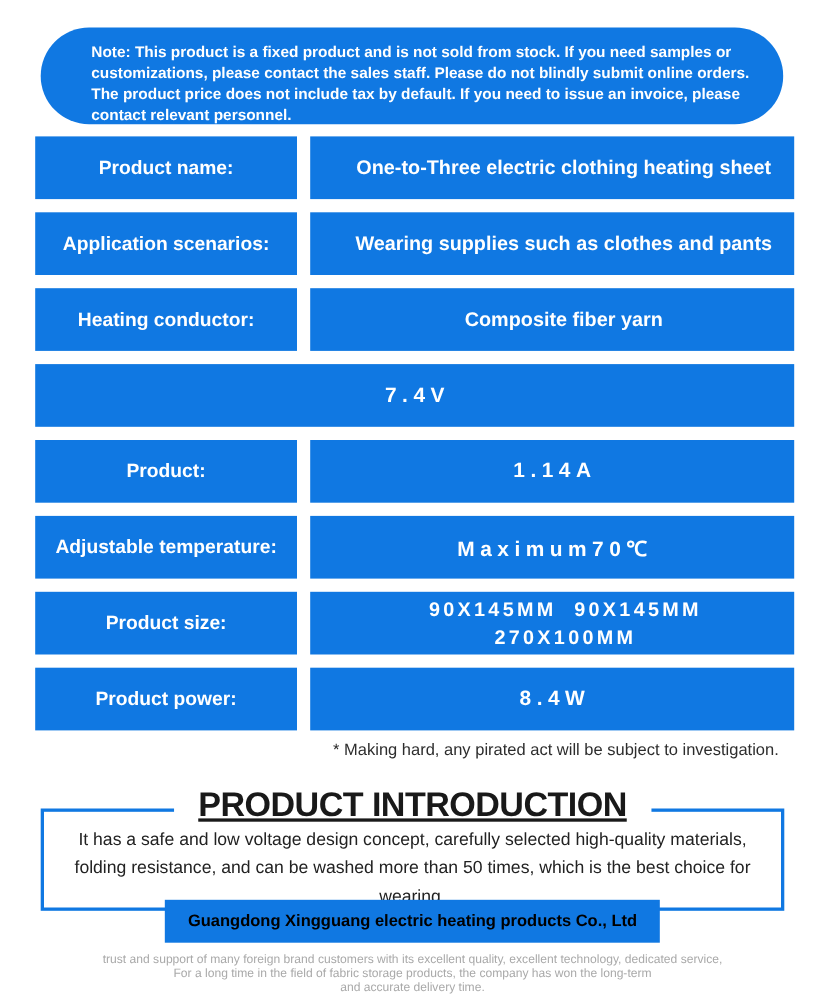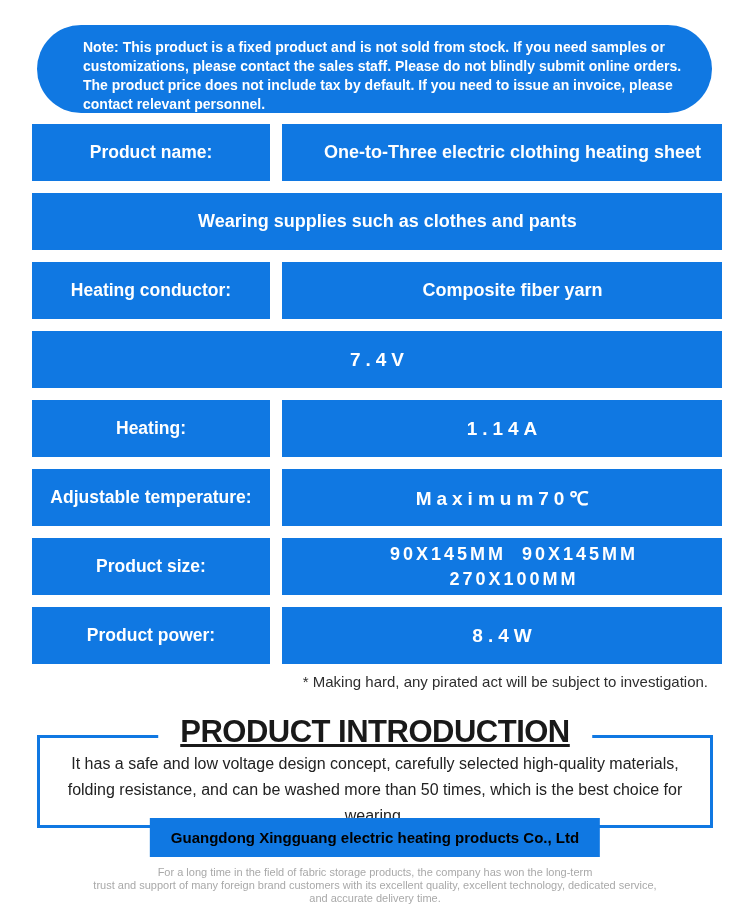--- a/index.html
+++ b/index.html
@@ -82,34 +82,35 @@
 </div>
 
 <div class="spec-rows">
 
   <div class="spec-row">
     <div class="spec-label">Product name:</div>
     <div class="spec-value">One-to-Three electric clothing heating sheet</div>
   </div>
 
   <div class="spec-row">
+    <div class="spec-label">Application scenarios:</div>
     <div class="spec-value">Wearing supplies such as clothes and pants</div>
   </div>
 
   <div class="spec-row">
     <div class="spec-label">Heating conductor:</div>
     <div class="spec-value">Composite fiber yarn</div>
   </div>
 
   <div class="spec-row">
     <div class="spec-value spaced">7.4V</div>
   </div>
 
   <div class="spec-row">
-    <div class="spec-label">Heating:</div>
+    <div class="spec-label">Product:</div>
     <div class="spec-value spaced">1.14A</div>
   </div>
 
   <div class="spec-row">
     <div class="spec-label">Adjustable temperature:</div>
     <div class="spec-value spaced">Maximum70℃</div>
   </div>
 
   <div class="spec-row">
     <div class="spec-label">Product size:</div>
@@ -133,16 +134,16 @@
 <div class="intro-box">
   <div class="intro-body">
     <div>It has a safe and low voltage design concept, carefully selected high-quality materials,</div>
     <div>folding resistance, and can be washed more than 50 times, which is the best choice for wearing.</div>
   </div>
 </div>
 
 <div class="company-banner">Guangdong Xingguang electric heating products Co., Ltd</div>
 
 <div class="footer">
+  <div>trust and support of many foreign brand customers with its excellent quality, excellent technology, dedicated service,</div>
   <div>For a long time in the field of fabric storage products, the company has won the long-term</div>
-  <div>trust and support of many foreign brand customers with its excellent quality, excellent technology, dedicated service,</div>
   <div>and accurate delivery time.</div>
 </div>
 
 </body></html>

